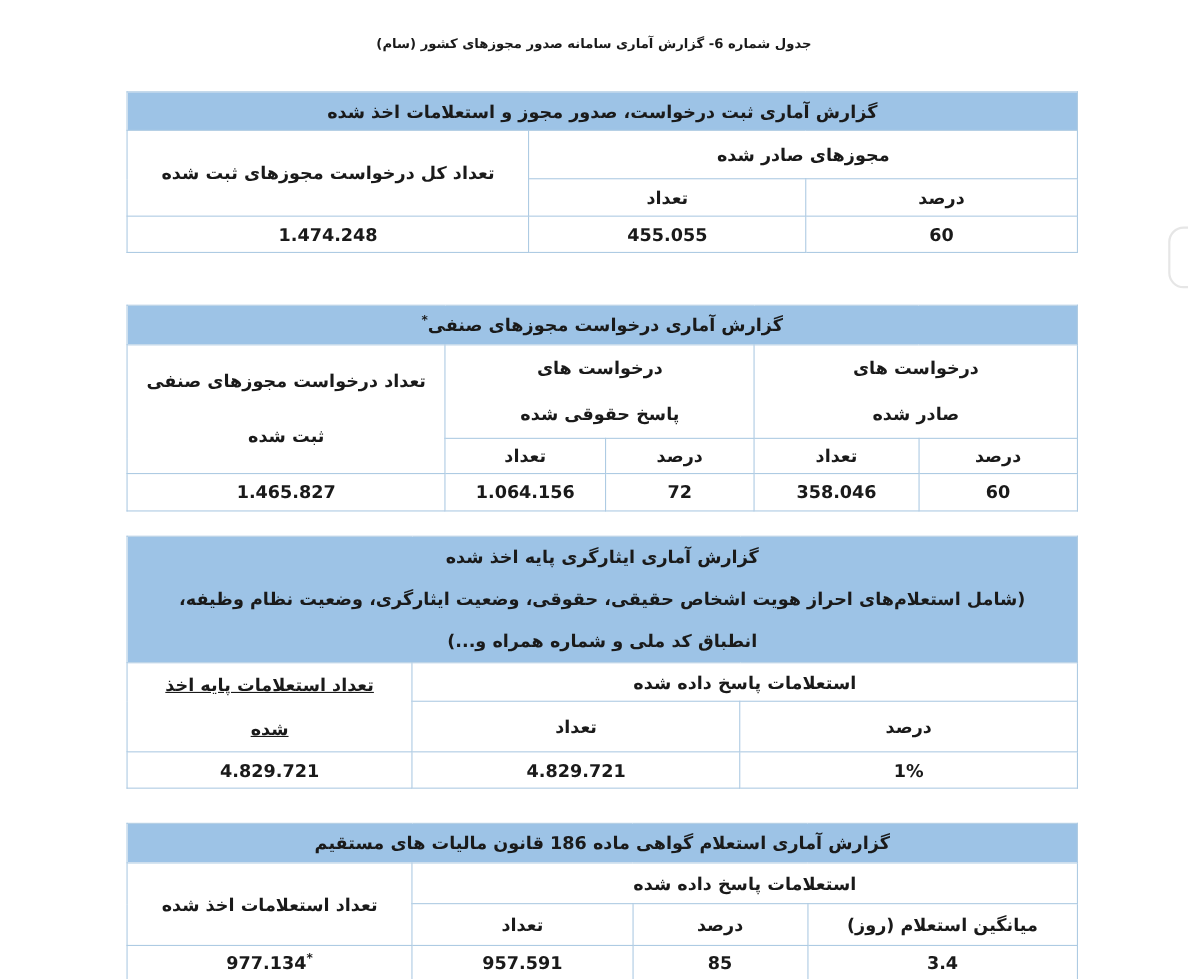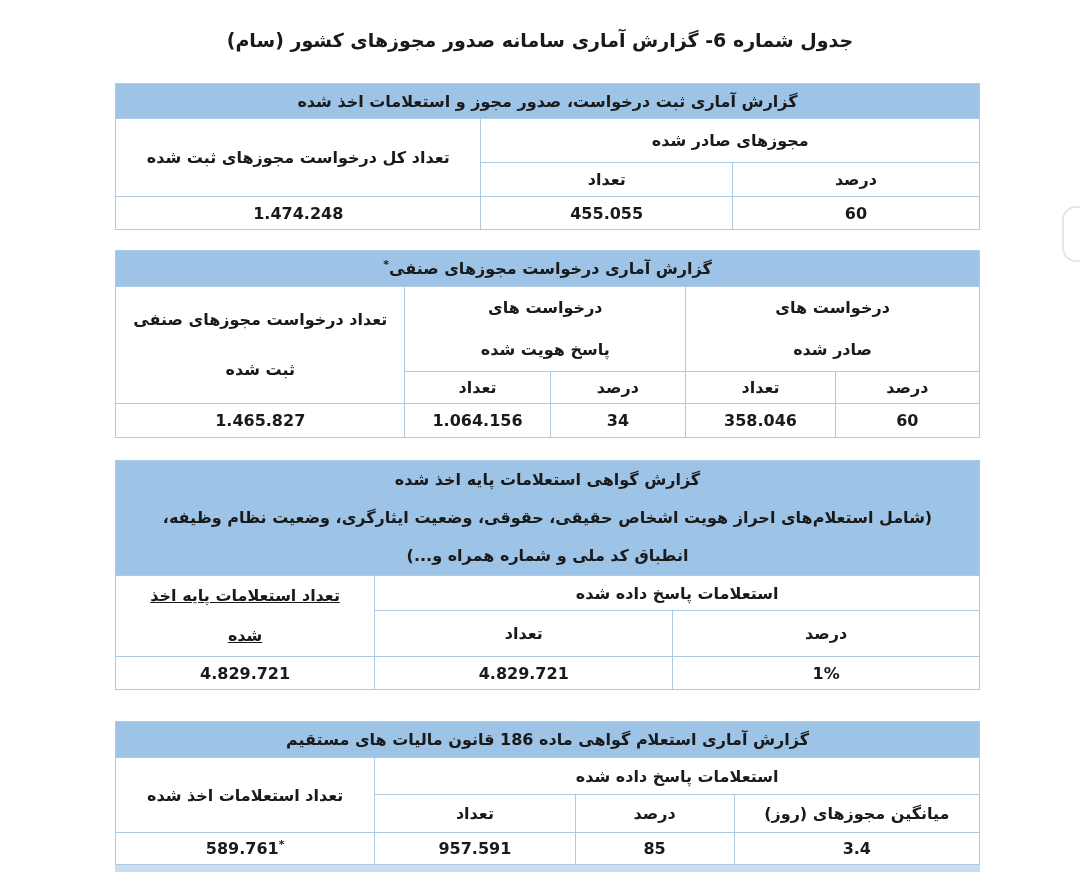--- a/index.html
+++ b/index.html
@@ -9,39 +9,39 @@
     --cutoff-strip:#cbdeef;
   }
   html,body{margin:0;padding:0;background:#ffffff;}
   body{
     width:1080px;height:890px;overflow:hidden;position:relative;
     font-family:"DejaVu Sans", sans-serif;
     font-weight:bold;color:var(--text);
   }
   .doc-title{
     margin:26px 0 0 0;
-    font-size:19px;line-height:28px;font-weight:bold;
+    font-size:12px;line-height:28px;font-weight:bold;
     text-align:center;direction:rtl;
   }
   .wrap{width:985px;margin-left:115px;}
   table.rpt{
     width:865px;border-collapse:collapse;table-layout:fixed;
     direction:ltr;
   }
   table.rpt td{
     border:1px solid var(--grid-border);
     text-align:center;vertical-align:middle;
     font-size:16px;padding:0 4px;direction:rtl;
     overflow:hidden;
   }
   td.blue{background:var(--header-blue);font-size:16.5px;}
   td.num{direction:ltr;font-size:17px;}
   .ast{font-size:11px;vertical-align:super;line-height:0;}
   .t1{margin-top:29px;}
-  .t2{margin-top:20px;padding-left:36px;}
+  .t2{margin-top:47px;padding-left:36px;}
   .t3{margin-top:22px;}
   .t4{margin-top:31px;padding-left:42px;}
   .t2 .twin div{line-height:42px;}
   .t2 .rspan2 div{line-height:50px;}
   .t3 .blue div{line-height:38px;}
   .t3 .rspan2 div{line-height:40px;text-decoration:underline;}
   .cutoff{width:865px;height:7px;margin-left:115px;background:var(--cutoff-strip);}
   .edge-artifact{
     position:absolute;left:1062px;top:206px;width:40px;height:52px;
     border:2px solid #e6e6e6;border-radius:14px;background:transparent;
@@ -92,53 +92,53 @@
         <tr style="height:36px">
       <td colspan="5" class="blue"><span>گزارش آماری درخواست مجوزهای صنفی</span><sup class="ast">*</sup></td>
     </tr>
     <tr style="height:84px">
       <td rowspan="2" class="rspan2">
         <div>تعداد درخواست مجوزهای صنفی</div>
         <div>ثبت شده</div>
       </td>
       <td colspan="2" class="twin">
         <div>درخواست های</div>
-        <div>پاسخ هویت شده</div>
+        <div>پاسخ حقوقی شده</div>
       </td>
       <td colspan="2" class="twin">
         <div>درخواست های</div>
         <div>صادر شده</div>
       </td>
     </tr>
     <tr style="height:32px">
       <td>تعداد</td>
       <td>درصد</td>
       <td>تعداد</td>
       <td>درصد</td>
     </tr>
     <tr style="height:34px">
       <td class="num">1.465.827</td>
       <td class="num">1.064.156</td>
-      <td class="num">34</td>
+      <td class="num">72</td>
       <td class="num">358.046</td>
       <td class="num">60</td>
     </tr>
   </tbody>
     </table>
 
   <table class="rpt t3">
     <colgroup>
         <col style="width:30%">
         <col style="width:34.5%">
         <col style="width:35.5%">
       </colgroup>
     <tbody>
         <tr style="height:115px">
       <td colspan="3" class="blue">
-        <div>گزارش گواهی استعلامات پایه اخذ شده</div>
+        <div>گزارش آماری ایثارگری پایه اخذ شده</div>
         <div>(شامل استعلام‌های احراز هویت اشخاص حقیقی، حقوقی، وضعیت ایثارگری، وضعیت نظام وظیفه،</div>
         <div>انطباق کد ملی و شماره همراه و...)</div>
       </td>
     </tr>
     <tr style="height:35px">
       <td rowspan="2" class="rspan2">
         <div>تعداد استعلامات پایه اخذ</div>
         <div>شده</div>
       </td>
       <td colspan="2">استعلامات پاسخ داده شده</td>
@@ -166,24 +166,24 @@
         <tr style="height:36px">
       <td colspan="4" class="blue">گزارش آماری استعلام گواهی ماده 186 قانون مالیات های مستقیم</td>
     </tr>
     <tr style="height:37px">
       <td rowspan="2">تعداد استعلامات اخذ شده</td>
       <td colspan="3">استعلامات پاسخ داده شده</td>
     </tr>
     <tr style="height:38px">
       <td>تعداد</td>
       <td>درصد</td>
-      <td>میانگین مجوزهای (روز)</td>
+      <td>میانگین استعلام (روز)</td>
     </tr>
     <tr style="height:32px">
-      <td class="num"><sup class="ast">*</sup><span>589.761</span></td>
+      <td class="num"><sup class="ast">*</sup><span>977.134</span></td>
       <td class="num">957.591</td>
       <td class="num">85</td>
       <td class="num">3.4</td>
     </tr>
   </tbody>
     </table>
 
 </div>
 
 <div class="cutoff"></div>

